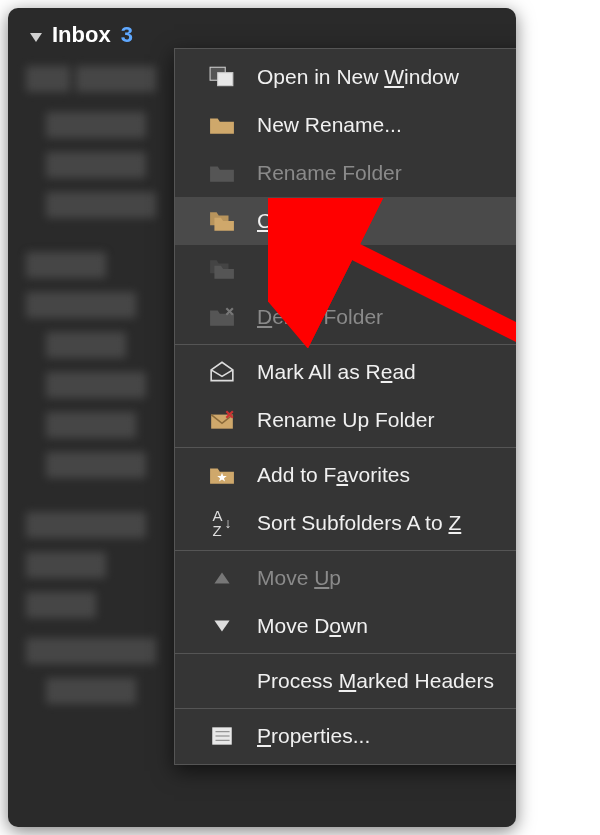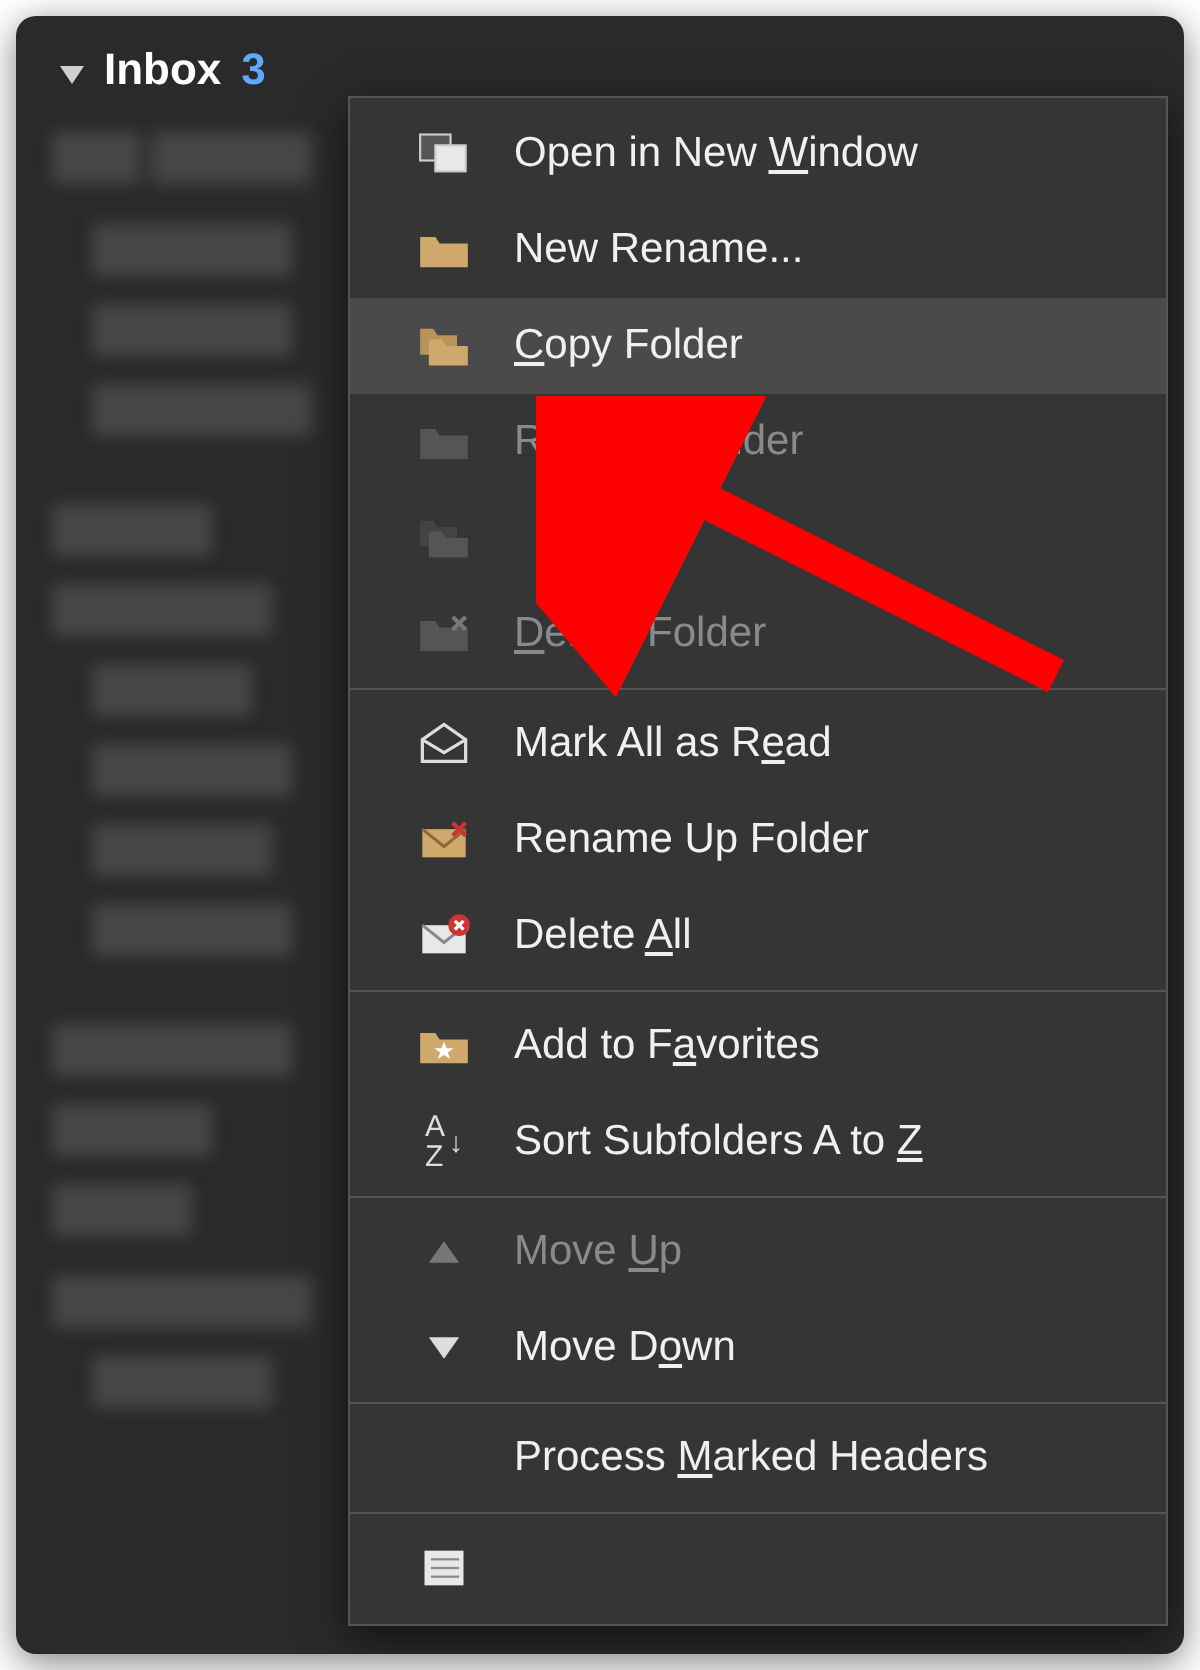--- a/index.html
+++ b/index.html
@@ -7,21 +7,21 @@
       background: #fff;
       font-family: "Segoe UI", Arial, sans-serif;
       width: 600px;
       height: 835px;
       overflow: hidden;
     }
     .app-window {
       position: absolute;
       left: 8px;
       top: 8px;
-      width: 584px;
+      width: 508px;
       height: 819px;
       background: #2a2a2a;
       border-radius: 10px;
       box-shadow: 0 4px 18px rgba(0,0,0,0.5);
       overflow: hidden;
     }
     .tree-header {
       display: flex;
       align-items: center;
       padding: 14px 16px 8px 22px;
@@ -182,37 +182,37 @@
 
     <div class="menu-item">
       <span class="icon-slot">
         <svg class="icn" viewBox="0 0 24 20">
             <path d="M1 4 L8 4 L10 7 L23 7 L23 18 L1 18 Z" fill="#cfa86b"></path>
           </svg>
       </span>
       <span>New Rename...</span>
     </div>
 
+    <div class="menu-item disabled">
+      <span class="icon-slot">
+        <svg class="icn" viewBox="0 0 24 20">
+            <path d="M1 4 L8 4 L10 7 L23 7 L23 18 L1 18 Z" fill="#555"></path>
+          </svg>
+      </span>
+      <span>Rename Folder</span>
+    </div>
+
     <div class="menu-item hovered">
       <span class="icon-slot">
         <svg class="icn" viewBox="0 0 24 20">
             <path d="M1 2 L7 2 L9 5 L18 5 L18 14 L1 14 Z" fill="#b8945c"></path>
             <path d="M5 7 L11 7 L13 10 L23 10 L23 19 L5 19 Z" fill="#cfa86b"></path>
           </svg>
       </span>
       <span><span class="underline">C</span>opy Folder</span>
-    </div>
-
-    <div class="menu-item disabled">
-      <span class="icon-slot">
-        <svg class="icn" viewBox="0 0 24 20">
-            <path d="M1 4 L8 4 L10 7 L23 7 L23 18 L1 18 Z" fill="#555"></path>
-          </svg>
-      </span>
-      <span>Rename Folder</span>
     </div>
 
     <div class="menu-item disabled">
       <span class="icon-slot">
         <svg class="icn" viewBox="0 0 24 20">
             <path d="M1 2 L7 2 L9 5 L18 5 L18 14 L1 14 Z" fill="#444"></path>
             <path d="M5 7 L11 7 L13 10 L23 10 L23 19 L5 19 Z" fill="#555"></path>
           </svg>
       </span>
     </div>
@@ -243,31 +243,20 @@
       <span class="icon-slot">
         <svg class="icn" viewBox="0 0 24 20">
             <rect x="2" y="5" width="20" height="13" fill="#cfa86b"></rect>
             <path d="M2 5 L12 13 L22 5" fill="none" stroke="#8a6a3a" stroke-width="1.4"></path>
             <path d="M16 2 L22 8 M22 2 L16 8" stroke="#c33" stroke-width="2"></path>
           </svg>
       </span>
       <span>Rename Up Folder</span>
     </div>
 
-    <div class="menu-item">
-      <span class="icon-slot">
-        <svg class="icn" viewBox="0 0 24 20">
-            <rect x="2" y="5" width="20" height="13" fill="#e8e8e8"></rect>
-            <path d="M2 5 L12 13 L22 5" fill="none" stroke="#888" stroke-width="1.4"></path>
-            <circle cx="19" cy="5" r="5" fill="#c33"></circle>
-            <path d="M17 3 L21 7 M21 3 L17 7" stroke="#fff" stroke-width="1.5"></path>
-          </svg>
-      </span>
-      <span>Delete <span class="underline">A</span>ll</span>
-    </div>
 
     <div class="menu-separator"></div>
 
     <div class="menu-item">
       <span class="icon-slot">
         <svg class="icn" viewBox="0 0 24 20">
             <path d="M1 4 L8 4 L10 7 L23 7 L23 18 L1 18 Z" fill="#cfa86b"></path>
             <path d="M12 8 L13.2 11 L16.4 11 L13.8 13 L14.8 16 L12 14.2 L9.2 16 L10.2 13 L7.6 11 L10.8 11 Z" fill="#fff"></path>
           </svg>
       </span>
@@ -313,20 +302,21 @@
 
     <div class="menu-item">
       <span class="icon-slot">
         <svg class="icn" viewBox="0 0 24 20">
             <rect x="3" y="2" width="18" height="16" fill="#e8e8e8"></rect>
             <line x1="6" y1="6" x2="19" y2="6" stroke="#888"></line>
             <line x1="6" y1="10" x2="19" y2="10" stroke="#888"></line>
             <line x1="6" y1="14" x2="19" y2="14" stroke="#888"></line>
           </svg>
       </span>
+      <span><span class="underline">P</span>roperties...</span>
     </div>
 
   </div>
 
   <svg class="arrow-svg" width="300" height="180">
     <defs>
       <marker id="arrowhead" markerWidth="14" markerHeight="14" refX="3" refY="6" orient="auto">
         <path d="M0 0 L14 6 L0 12 Z" fill="#ff0000"></path>
       </marker>
     </defs>

